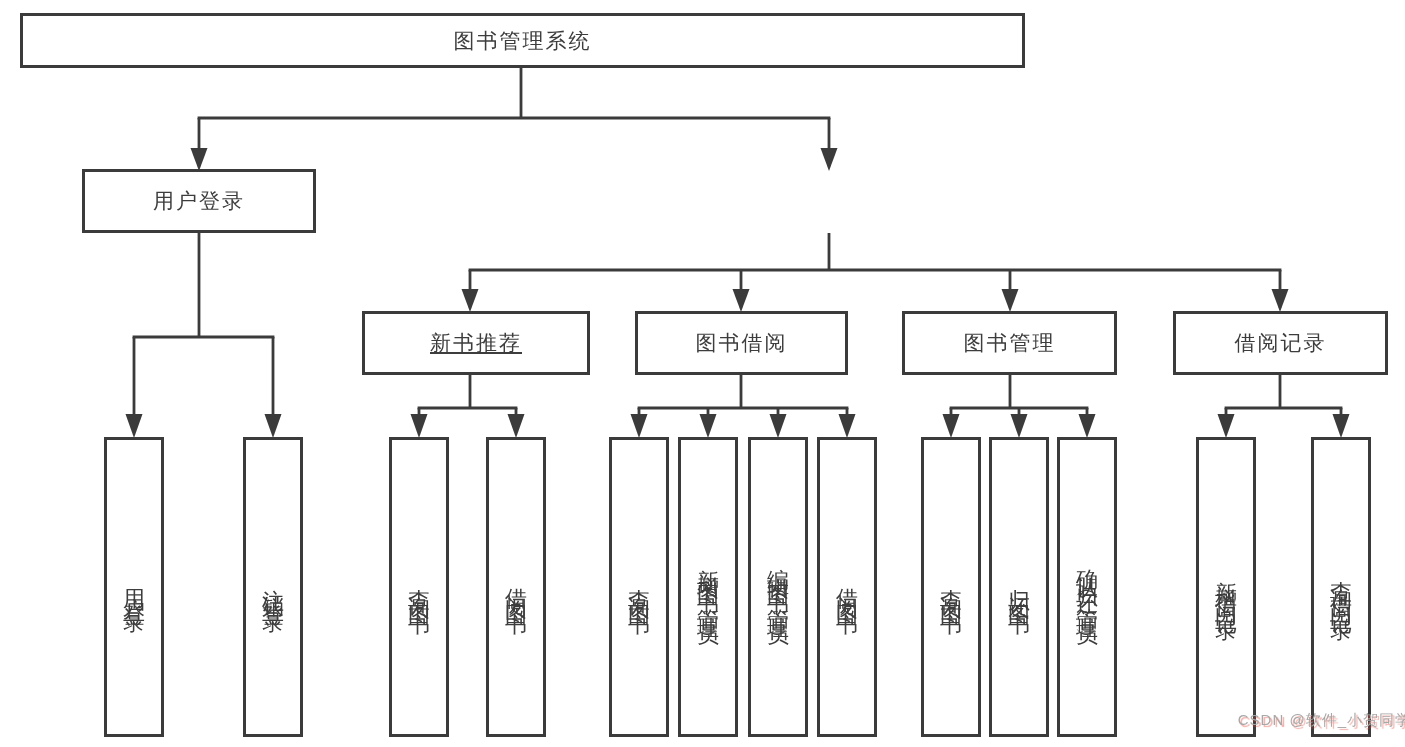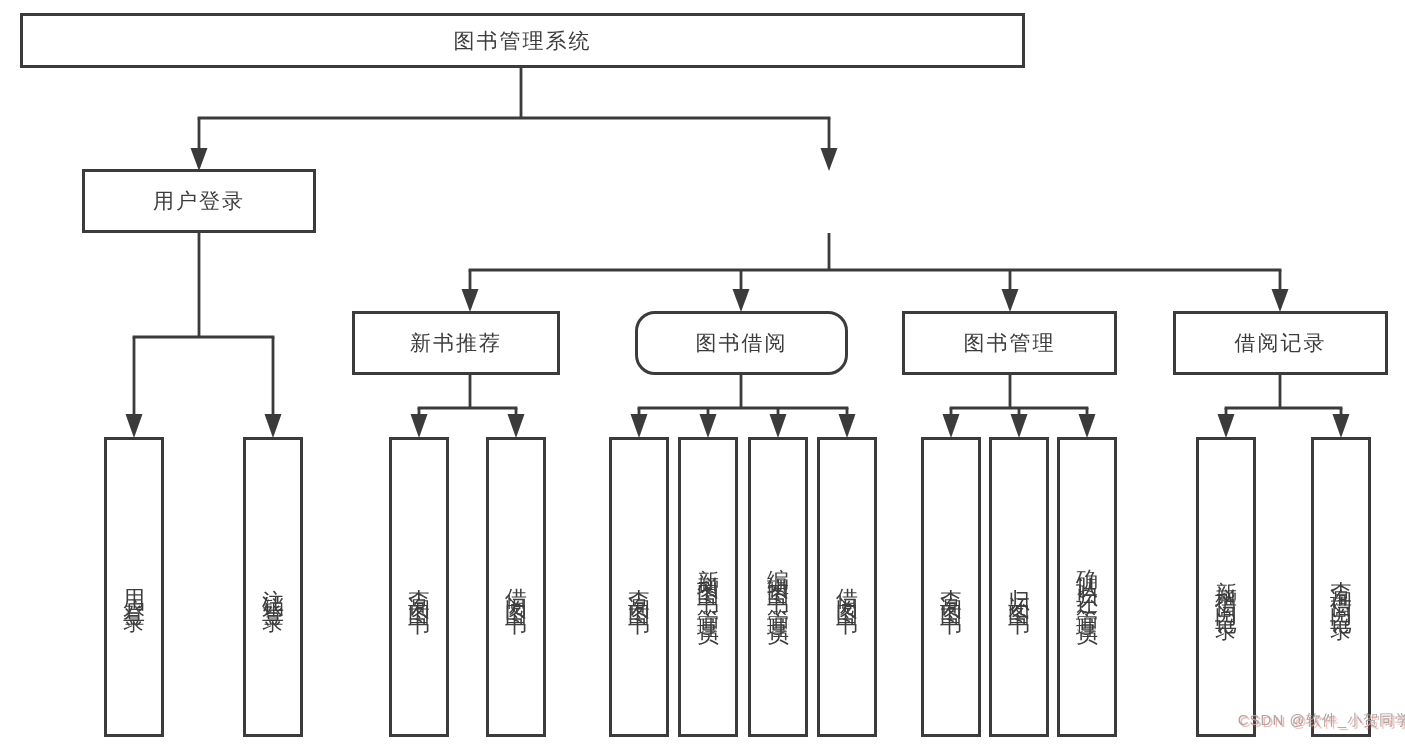--- a/index.html
+++ b/index.html
@@ -131,24 +131,24 @@
   </svg>
 
   <div class="node hnode" style="left:20px;top:13px;width:1005px;height:55px;">
     <span>图书管理系统</span>
   </div>
 
   <div class="node hnode" style="left:82px;top:169px;width:234px;height:64px;">
     <span>用户登录</span>
   </div>
 
-  <div class="node hnode" style="left:352px;top:311px;width:208px;height:64px;">
+  <div class="node hnode" style="left:362px;top:311px;width:228px;height:64px;text-decoration:underline;">
     <span>新书推荐</span>
   </div>
-  <div class="node hnode" style="left:635px;top:311px;width:213px;height:64px;border-radius:20px;">
+  <div class="node hnode" style="left:635px;top:311px;width:213px;height:64px;">
     <span>图书借阅</span>
   </div>
   <div class="node hnode" style="left:902px;top:311px;width:215px;height:64px;">
     <span>图书管理</span>
   </div>
   <div class="node hnode" style="left:1173px;top:311px;width:215px;height:64px;">
     <span>借阅记录</span>
   </div>
 
   <div class="node leaf" style="left:104px;">

